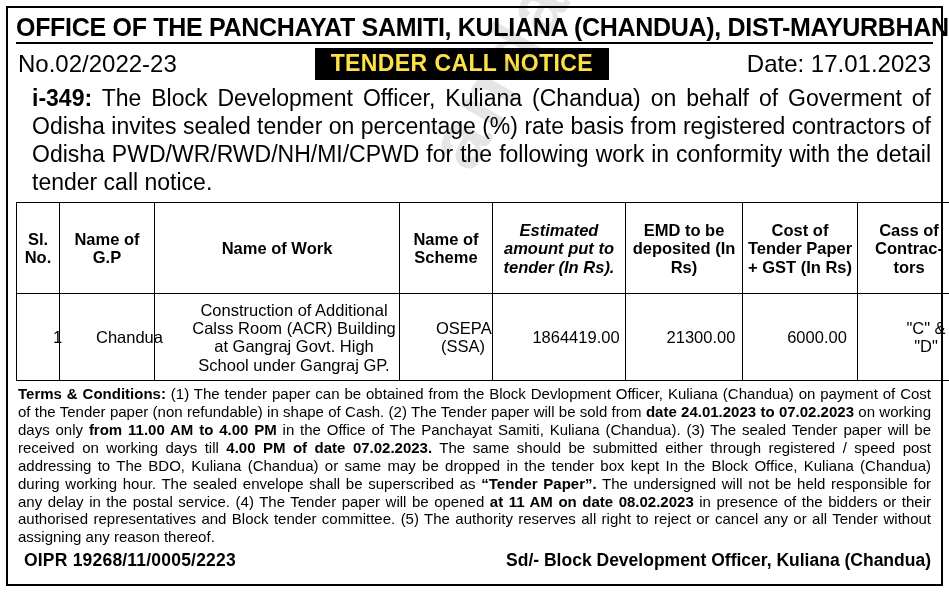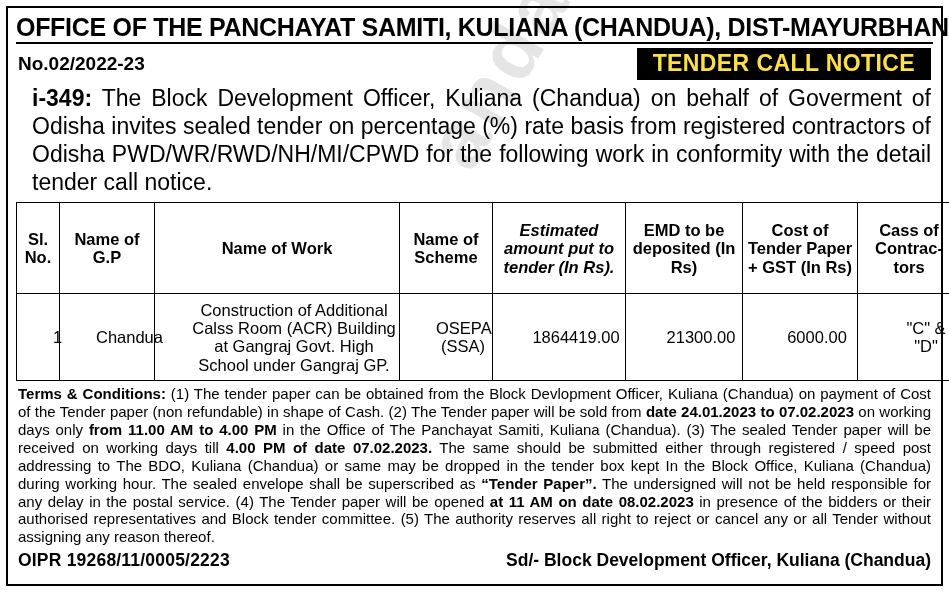--- a/index.html
+++ b/index.html
@@ -43,22 +43,22 @@
     border-bottom: 2px solid #000;
     margin: 2px 0 4px 0;
   }
   .second-row {
     display: flex;
     align-items: center;
     justify-content: space-between;
     margin: 2px 2px 4px 2px;
   }
   .notice-no, .notice-date {
-    font-weight: bold;
-    font-size: 19px;
+    font-weight: normal;
+    font-size: 24px;
     white-space: nowrap;
   }
   .tender-banner {
     background: #000;
     color: #fde047;
     font-weight: bold;
     font-size: 23px;
     padding: 2px 16px 3px 16px;
     letter-spacing: 0.4px;
     white-space: nowrap;
@@ -129,34 +129,35 @@
   }
   .terms b { font-weight: bold; }
   .footer {
     display: flex;
     justify-content: space-between;
     align-items: flex-end;
     margin: 4px 2px 0 2px;
     font-weight: bold;
     font-size: 17.5px;
   }
-  .footer .oipr { letter-spacing: 0.2px; }
+  .footer .oipr { letter-spacing: 0.2px; margin-left: 6px; }
 </style>
 </head>
 <body>
 
 <div class="page">
   <div class="frame">
 
     <div class="office-title">OFFICE OF THE PANCHAYAT SAMITI, KULIANA (CHANDUA), DIST-MAYURBHANJ</div>
     <div class="rule"></div>
 
     <div class="second-row">
       <div class="notice-no">No.02/2022-23</div>
       <div class="tender-banner">TENDER CALL NOTICE</div>
+      <div class="notice-date">Date: 17.01.2023</div>
     </div>
 
     <div class="intro">
       <span class="ref">i-349:</span><span> The Block Development Officer, Kuliana (Chandua) on behalf of Goverment of Odisha invites sealed tender on percentage (%) rate basis from registered contractors of Odisha PWD/WR/RWD/NH/MI/CPWD for the following work in conformity with the detail tender call notice.</span>
     </div>
 
     <div class="watermark">anda</div>
 
     <table class="tender">
       <thead>

